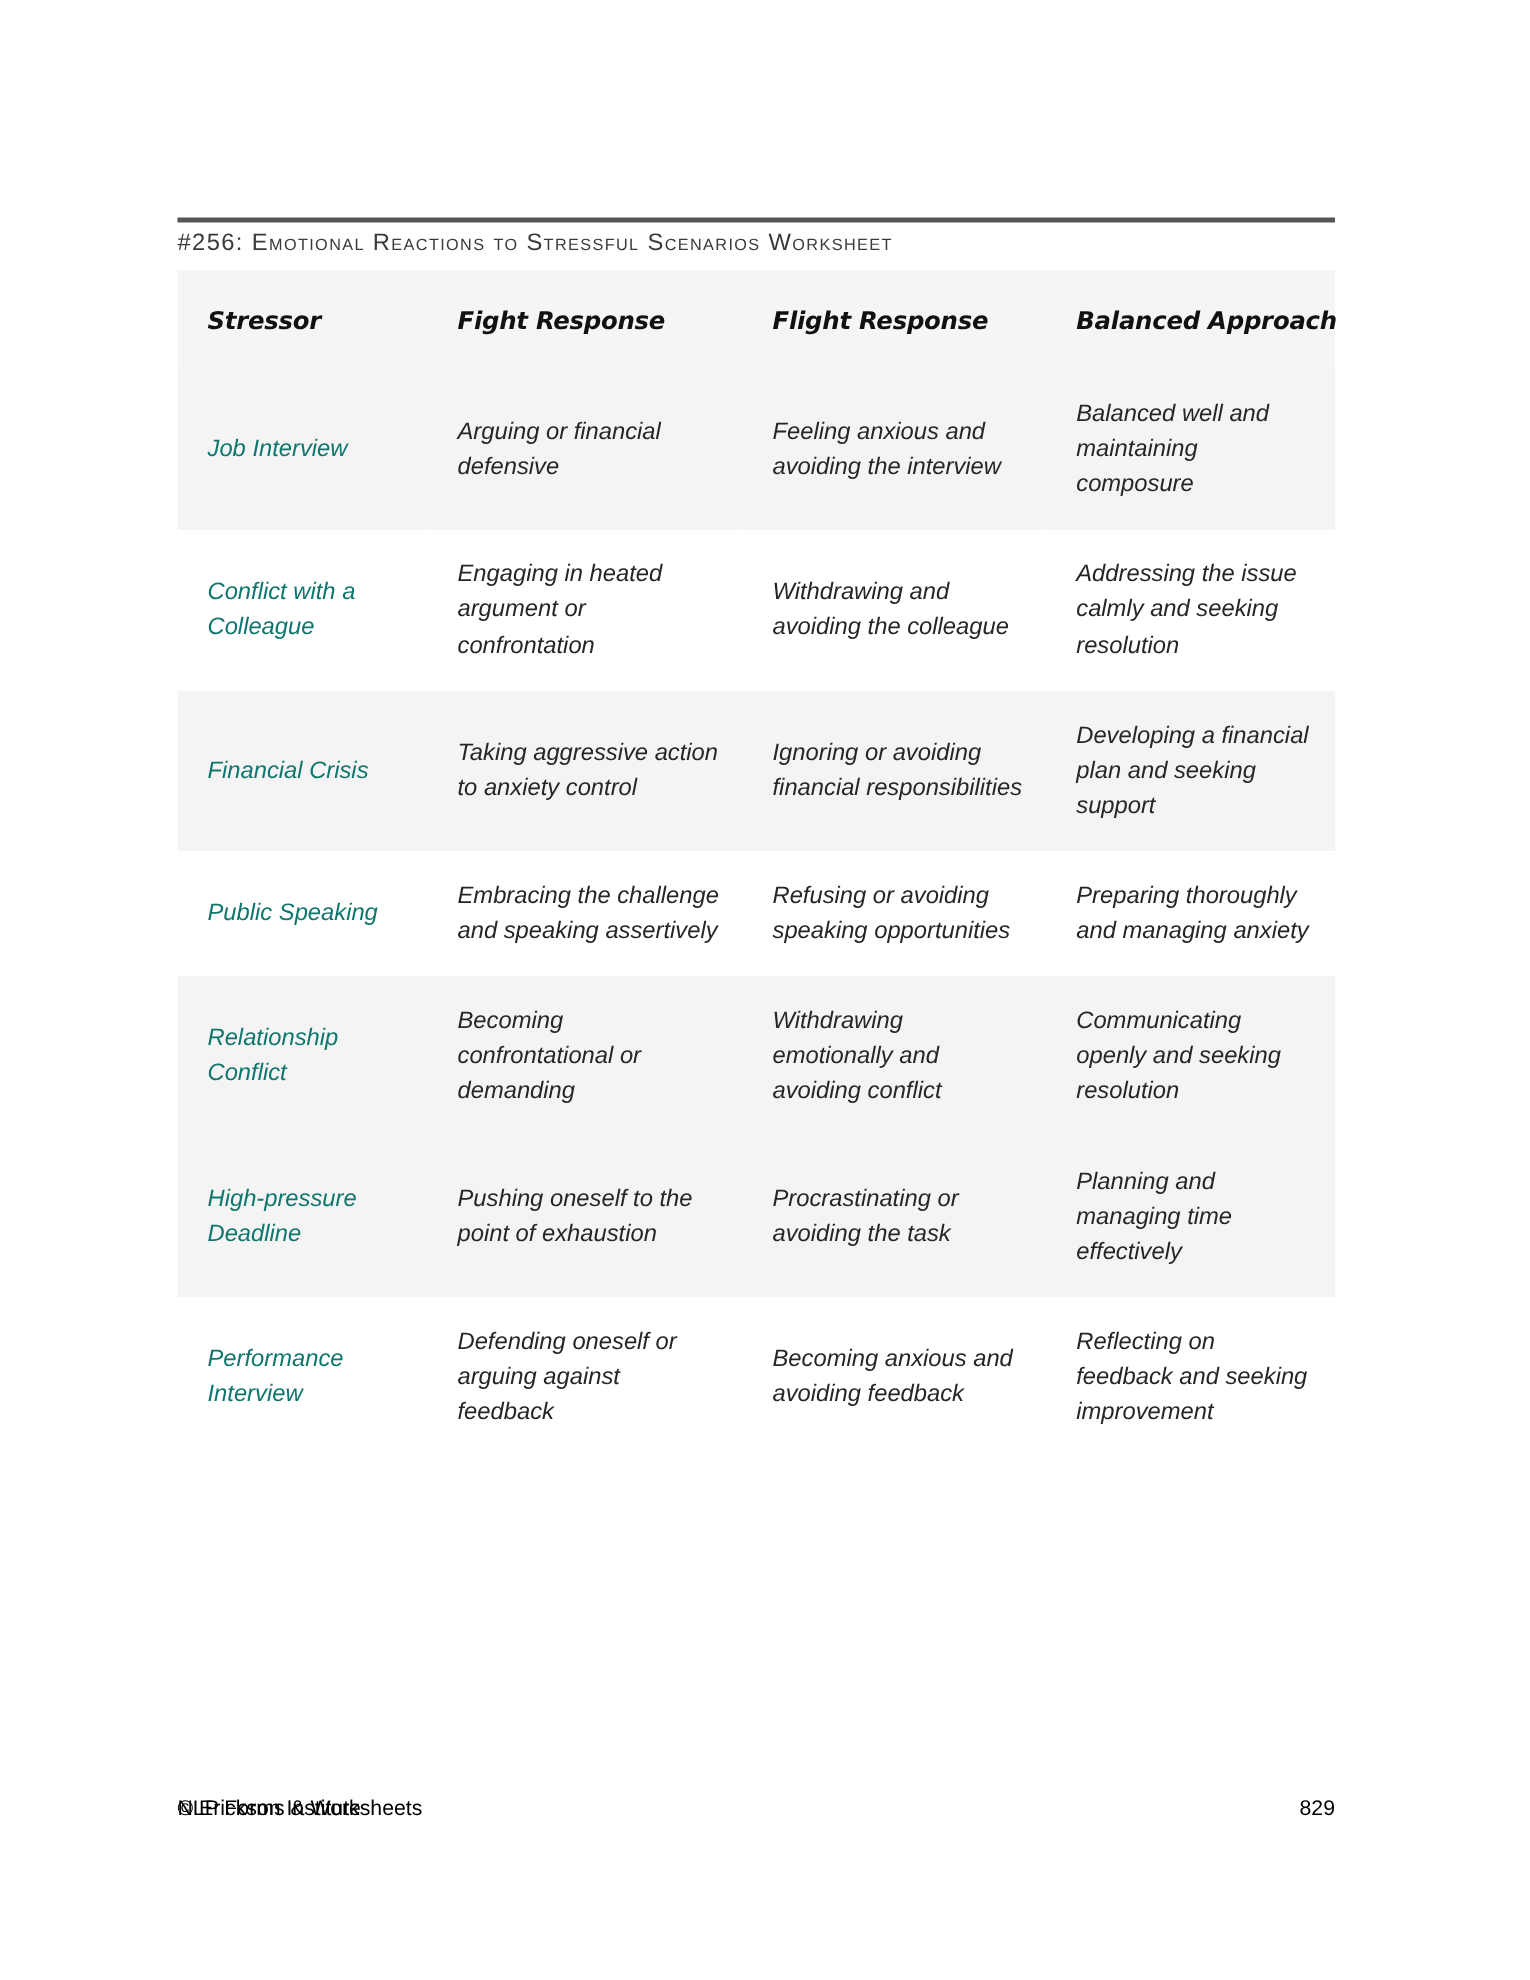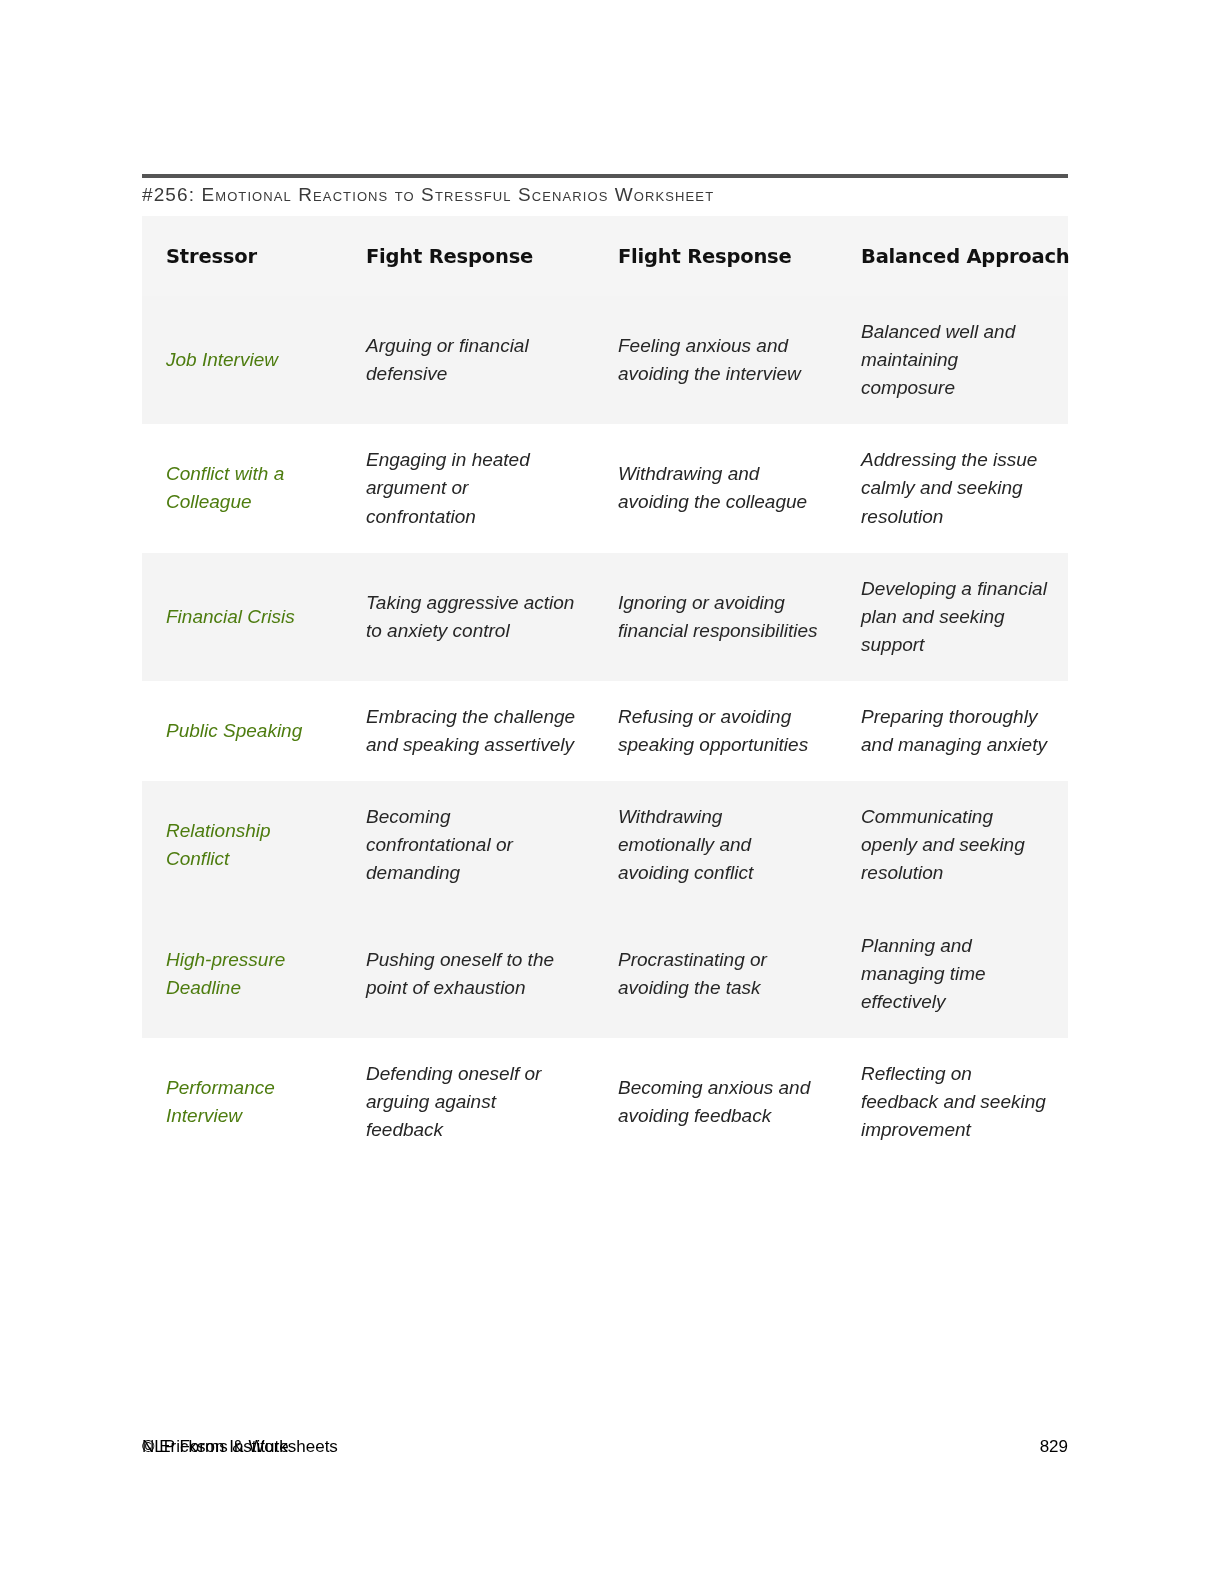--- a/index.html
+++ b/index.html
@@ -72,40 +72,41 @@
   }
 
   .worksheet-table thead tr { background: #f5f5f5; }
   .worksheet-table thead th {
     height: 80px;
     padding-left: 24px;
     padding-right: 14px;
     font-family: "DejaVu Sans", "Liberation Sans", sans-serif;
     font-size: 19.5px;
     font-weight: 700;
+    font-style: italic;
     letter-spacing: -0.2px;
     color: #111111;
     white-space: nowrap;
   }
 
   .worksheet-table tbody tr.shaded { background: #f4f4f4; }
   .worksheet-table tbody tr.plain  { background: #ffffff; }
 
   .worksheet-table tbody td {
     padding: 22px 16px 22px 24px;
     font-family: "Liberation Sans", "DejaVu Sans", sans-serif;
     font-size: 19px;
     font-style: italic;
     font-weight: 400;
     line-height: 1.48;
     color: #262626;
   }
 
   .worksheet-table tbody td.cell-stressor {
-    color: #4d7c0f;
+    color: #0f766e;
   }
 
   
   .footer {
     position: absolute;
     left: 142px;
     top: 1437px;
     width: 926px;
     height: 24px;
     font-family: "Liberation Sans", "DejaVu Sans", sans-serif;

